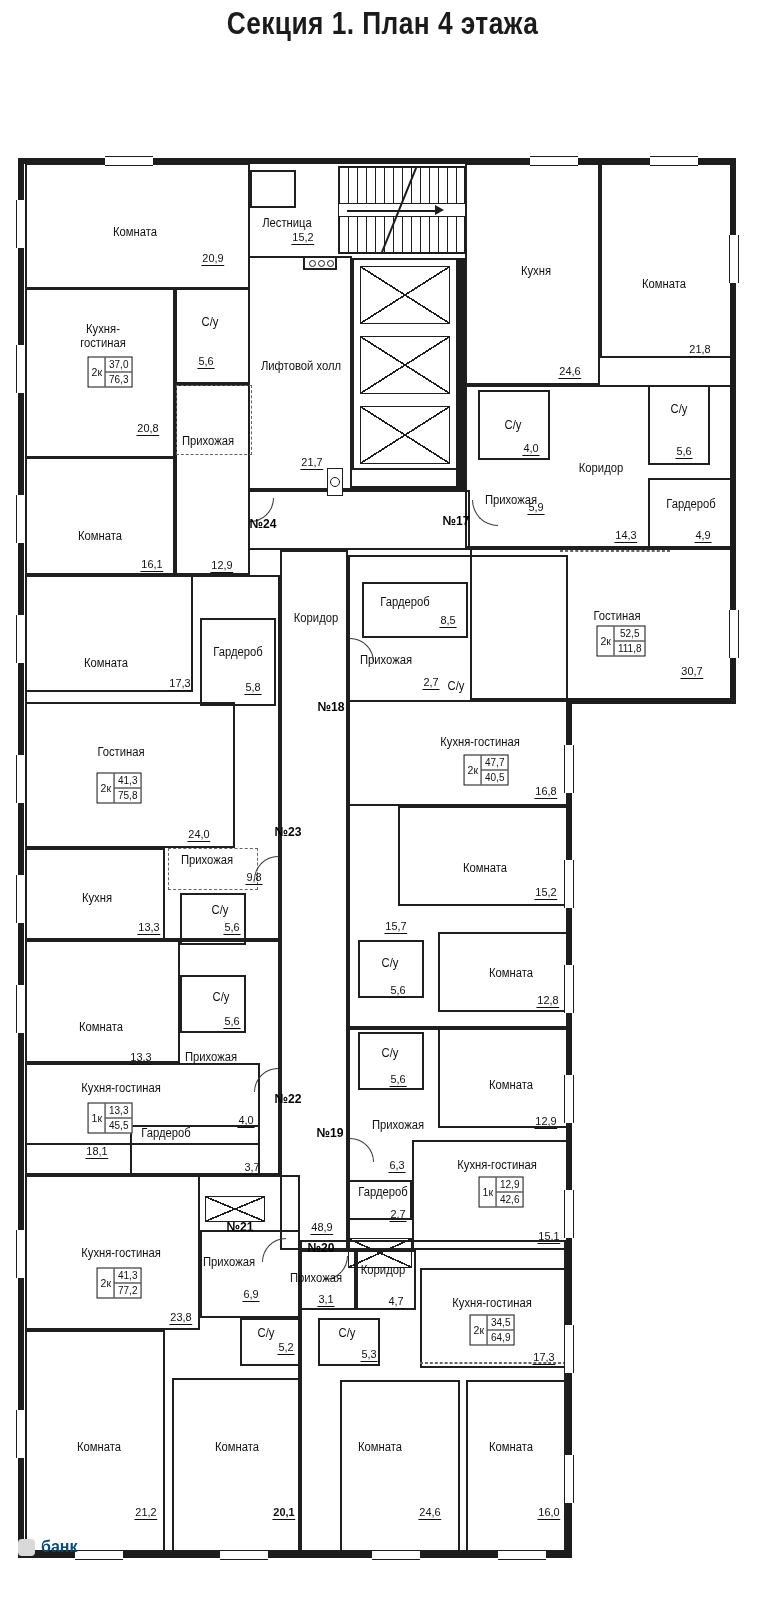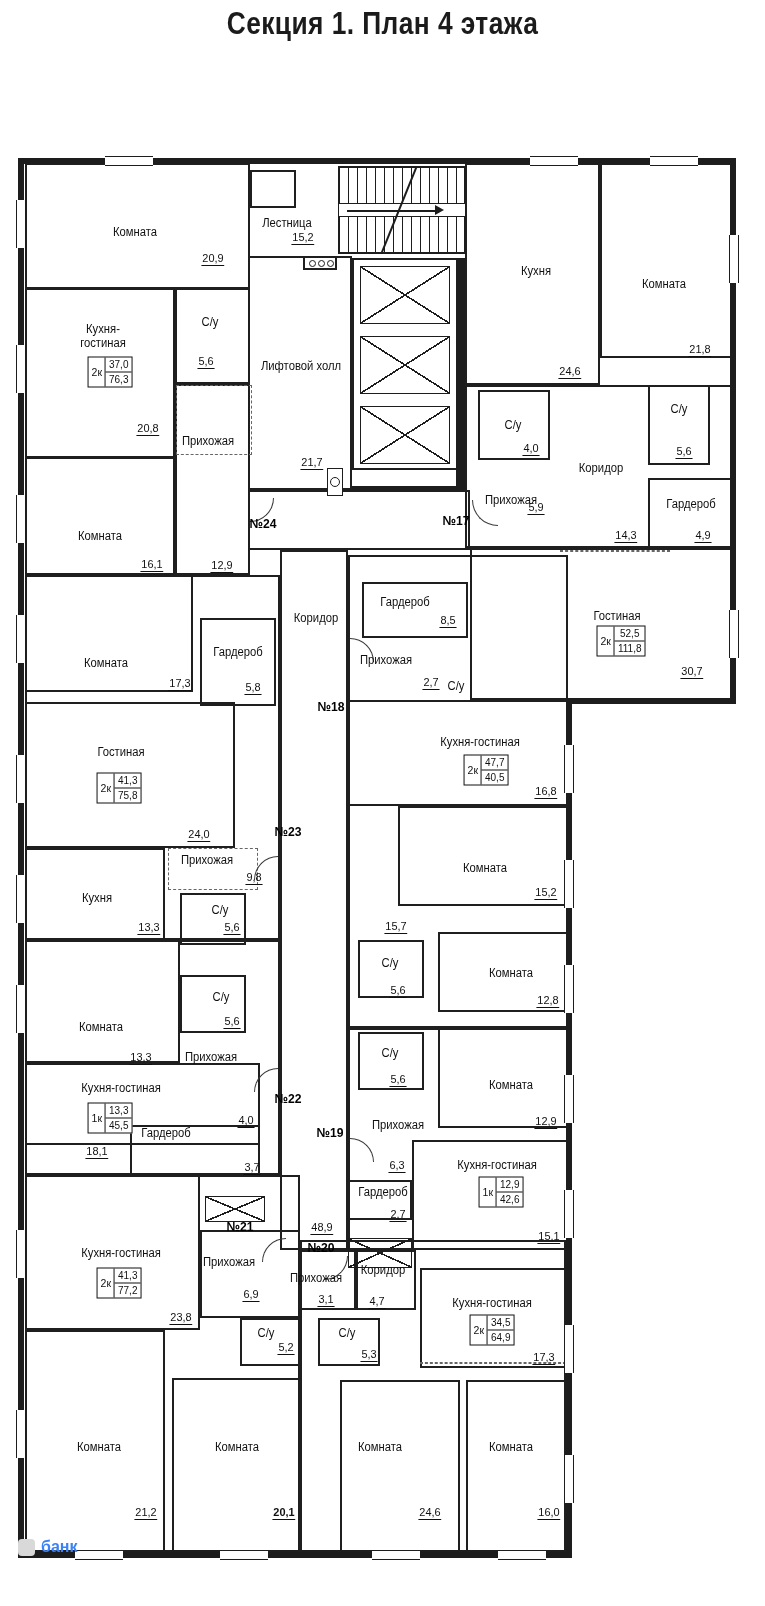--- a/index.html
+++ b/index.html
@@ -38,21 +38,21 @@
   .winh{position:absolute;width:48px;height:10px;background:#fff;border-top:1.5px solid #1d1d1d;border-bottom:1.5px solid #1d1d1d}
   .door{position:absolute}
   .door.tl{border-top:1.4px solid #3a3a3a;border-left:1.4px solid #3a3a3a;border-top-left-radius:100%}
   .door.tr{border-top:1.4px solid #3a3a3a;border-right:1.4px solid #3a3a3a;border-top-right-radius:100%}
   .door.bl{border-bottom:1.4px solid #3a3a3a;border-left:1.4px solid #3a3a3a;border-bottom-left-radius:100%}
   .door.br{border-bottom:1.4px solid #3a3a3a;border-right:1.4px solid #3a3a3a;border-bottom-right-radius:100%}
   .circ{position:absolute;width:7px;height:7px;border:1.2px solid #1d1d1d;border-radius:50%;background:#fff}
   .fcab{position:absolute;border:1.5px solid #1d1d1d;background:#fff}
   .fcab:after{content:"";position:absolute;left:50%;top:50%;width:8px;height:8px;border:1.2px solid #1d1d1d;
     border-radius:50%;transform:translate(-50%,-50%)}
-  .wm{position:absolute;left:18px;top:1538px;display:flex;align-items:center;gap:6px;color:#3b82f6;
+  .wm{position:absolute;left:18px;top:1538px;display:flex;align-items:center;gap:6px;color:#0c4a6e;
       font-size:16px;font-weight:700}
   .wm .sq{width:17px;height:17px;background:#d9d9d9;border-radius:4px}
 </style>
 </head>
 <body>
 
 <div class="canvas">
   <div class="title">Секция 1. План 4 этажа</div>
   <div id="plan">
       <div class="room" style="left: 25px; top: 163px; width: 225px; height: 126px;"></div>
@@ -250,21 +250,21 @@
       <div class="area" style="left: 232px; top: 1022px;">5,6</div>
       <div class="area" style="left: 141px; top: 1058px;">13,3</div>
       <div class="area" style="left: 97px; top: 1152px;">18,1</div>
       <div class="area" style="left: 246px; top: 1121px;">4,0</div>
       <div class="area" style="left: 252px; top: 1168px;">3,7</div>
       <div class="area" style="left: 181px; top: 1318px;">23,8</div>
       <div class="area" style="left: 251px; top: 1295px;">6,9</div>
       <div class="area" style="left: 286px; top: 1348px;">5,2</div>
       <div class="area" style="left: 326px; top: 1300px;">3,1</div>
       <div class="area" style="left: 369px; top: 1355px;">5,3</div>
-      <div class="area" style="left: 377px; top: 1302px;">4,7</div>
+      <div class="area" style="left: 396px; top: 1302px;">4,7</div>
       <div class="area" style="left: 322px; top: 1228px;">48,9</div>
       <div class="area" style="left: 397px; top: 1166px;">6,3</div>
       <div class="area" style="left: 398px; top: 1215px;">2,7</div>
       <div class="area" style="left: 549px; top: 1237px;">15,1</div>
       <div class="area" style="left: 544px; top: 1358px;">17,3</div>
       <div class="area" style="left: 146px; top: 1513px;">21,2</div>
       <div class="area" style="left: 284px; top: 1513px; font-weight: bold;">20,1</div>
       <div class="area" style="left: 430px; top: 1513px;">24,6</div>
       <div class="area" style="left: 549px; top: 1513px;">16,0</div>
       <div class="apt" style="left: 263px; top: 523px;">№24</div>

